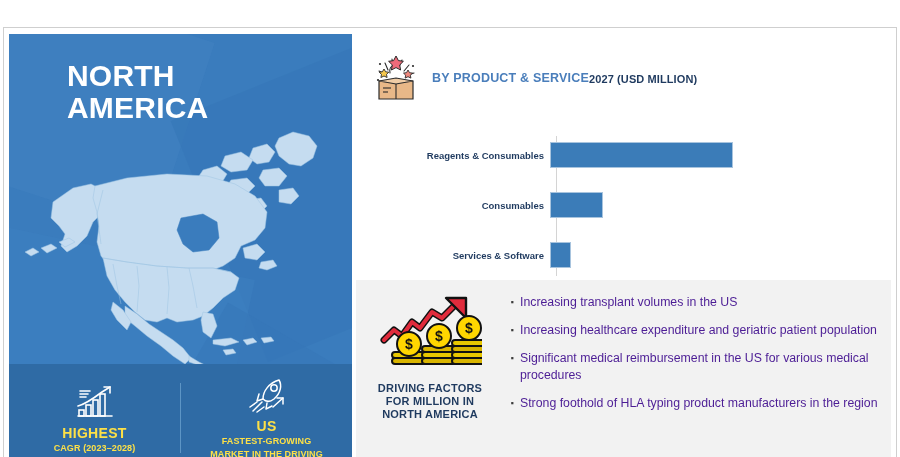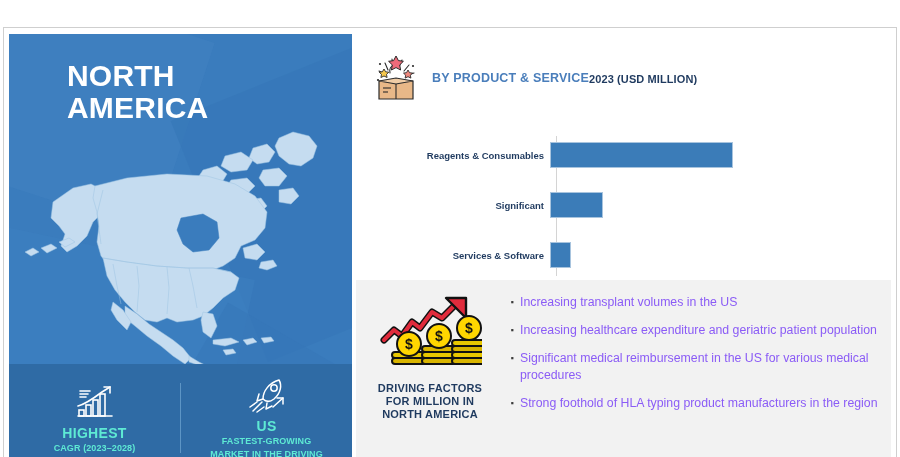--- a/index.html
+++ b/index.html
@@ -37,21 +37,21 @@
 
   .map-wrap{position:absolute;left:8px;top:92px;width:330px;height:240px;z-index:3;}
   .map-wrap svg{display:block;width:100%;height:100%;}
 
   
   .stats-band{
     position:absolute;left:0;bottom:0;width:343px;height:107px;
     background:#2f6ba5;z-index:5;display:flex;align-items:center;
   }
   .stat{flex:1;display:flex;flex-direction:column;align-items:center;justify-content:center;
-        color:#5eead4;text-align:center;padding:0 6px;box-sizing:border-box;}
+        color:#fde047;text-align:center;padding:0 6px;box-sizing:border-box;}
   .stat-div{width:1px;height:70px;background:#6ea3d0;opacity:.75;}
   .stat-icon{height:40px;display:flex;align-items:flex-end;justify-content:center;margin-bottom:4px;}
   .stat-icon svg{display:block;}
   .stat-main{font-size:14px;font-weight:bold;letter-spacing:.3px;line-height:15px;}
   .stat-sub{font-size:9px;font-weight:bold;line-height:11px;margin-top:2px;letter-spacing:.1px;}
 
   
   .right-card{
     position:absolute;left:356px;top:10px;width:535px;height:437px;
     background:#ffffff;box-sizing:border-box;
@@ -82,21 +82,21 @@
   .factors-left{width:148px;flex:none;display:flex;flex-direction:column;align-items:center;
                 padding-top:16px;box-sizing:border-box;}
   .coins-icon{width:104px;height:78px;}
   .factors-caption{margin-top:8px;color:#1f3a5f;font-weight:bold;font-size:11px;
                    line-height:13px;text-align:center;letter-spacing:.2px;}
   .factors-caption span{display:block;}
 
   .factors-right{flex:1;padding:14px 8px 0 0;box-sizing:border-box;}
   .bullet{display:flex;align-items:flex-start;margin-bottom:11px;}
   .bullet-mark{width:16px;flex:none;color:#3a3a3a;font-size:9px;line-height:17px;text-align:center;}
-  .bullet-text{color:#8b5cf6;font-size:12.3px;line-height:17px;}
+  .bullet-text{color:#4c1d95;font-size:12.3px;line-height:17px;}
 </style>
 </head>
 <body>
 
 <div class="frame">
   <div class="frame-border"></div>
 
   <div class="region-panel">
     <div class="facet f1"></div>
     <div class="facet f2"></div>
@@ -233,36 +233,36 @@
             <circle cx="4" cy="26" r="1.1" fill="#2b2b2b"></circle>
             <path d="M5 27 L39 27 L39 45 L5 45 Z" fill="#e8b888" stroke="#2b2b2b" stroke-width="1.2"></path>
             <path d="M5 27 L22 24 L39 27 L22 30 Z" fill="#f0cda6" stroke="#2b2b2b" stroke-width="1.2"></path>
             <path d="M22 30 L22 45" stroke="#2b2b2b" stroke-width="1.1" fill="none"></path>
             <path d="M9 34 L17 34" stroke="#2b2b2b" stroke-width="1.1"></path>
             <path d="M9 38 L14 38" stroke="#2b2b2b" stroke-width="1.1"></path>
           </svg>
         </div>
         <div class="chart-head-text">
           <div class="chart-title">BY PRODUCT &amp; SERVICE</div>
-          <div class="chart-sub">2023 (USD MILLION)</div>
+          <div class="chart-sub">2027 (USD MILLION)</div>
         </div>
       </div>
 
       <div class="plot">
         <div class="axis-line"></div>
 
         <div class="bar-row" style="top:8px;">
           <div class="bar-label">Reagents &amp; Consumables</div>
           <div class="bar-track">
             <div class="bar" style="height: 26px; width: 183px; background: rgb(59, 124, 184); border-color: rgb(168, 196, 222);"></div>
           </div>
         </div>
 
         <div class="bar-row" style="top:58px;">
-          <div class="bar-label">Significant</div>
+          <div class="bar-label">Consumables</div>
           <div class="bar-track">
             <div class="bar" style="height: 26px; width: 53px; background: rgb(59, 124, 184); border-color: rgb(168, 196, 222);"></div>
           </div>
         </div>
 
         <div class="bar-row" style="top:108px;">
           <div class="bar-label">Services &amp; Software</div>
           <div class="bar-track">
             <div class="bar" style="height: 26px; width: 21px; background: rgb(59, 124, 184); border-color: rgb(168, 196, 222);"></div>
           </div>

